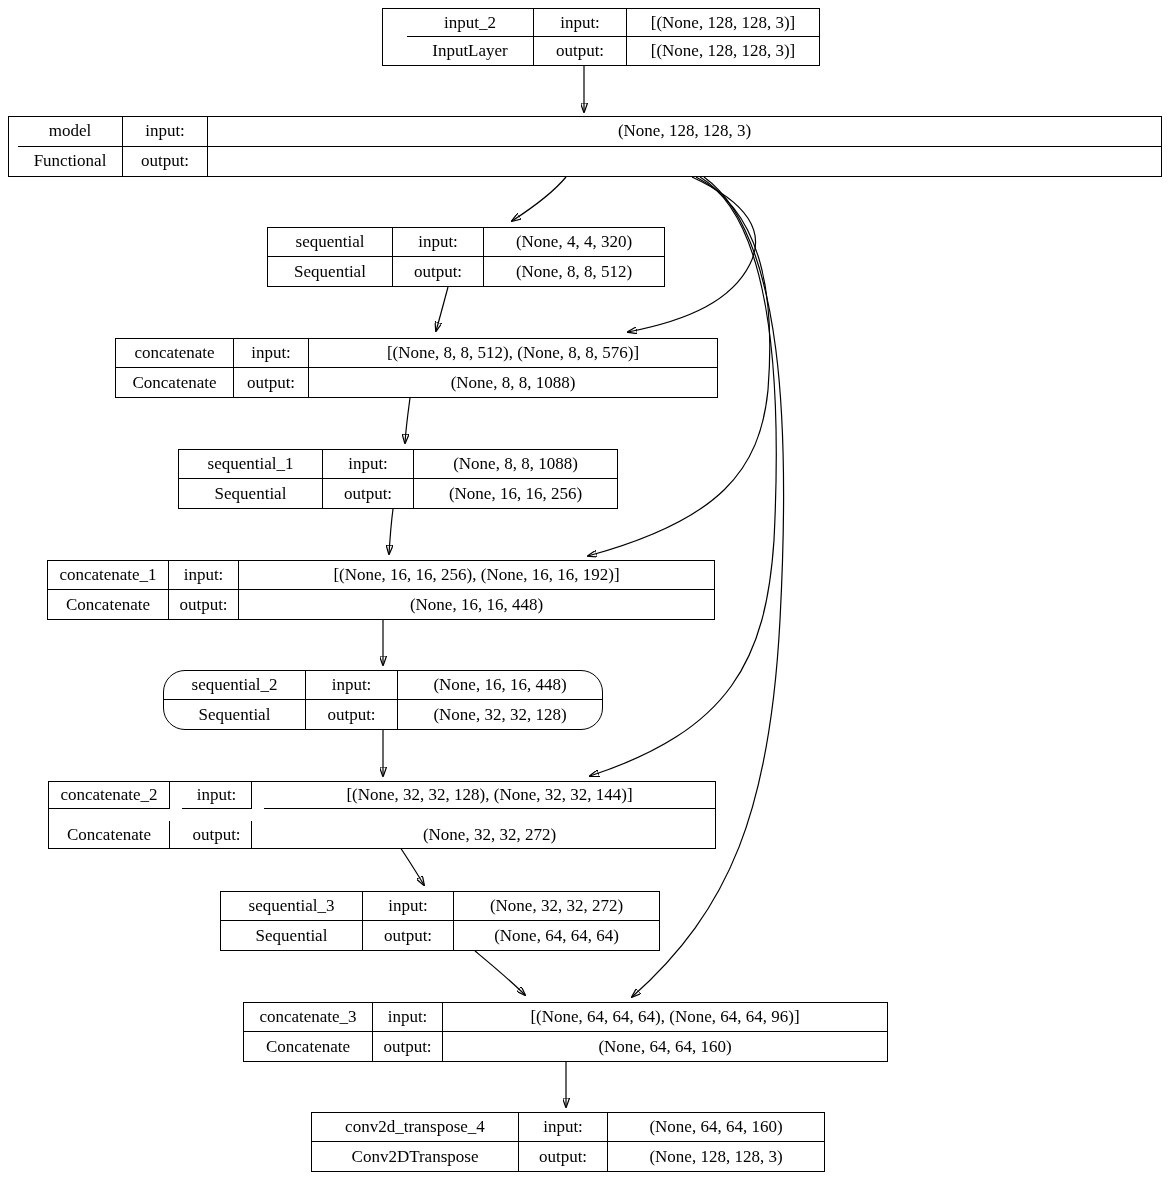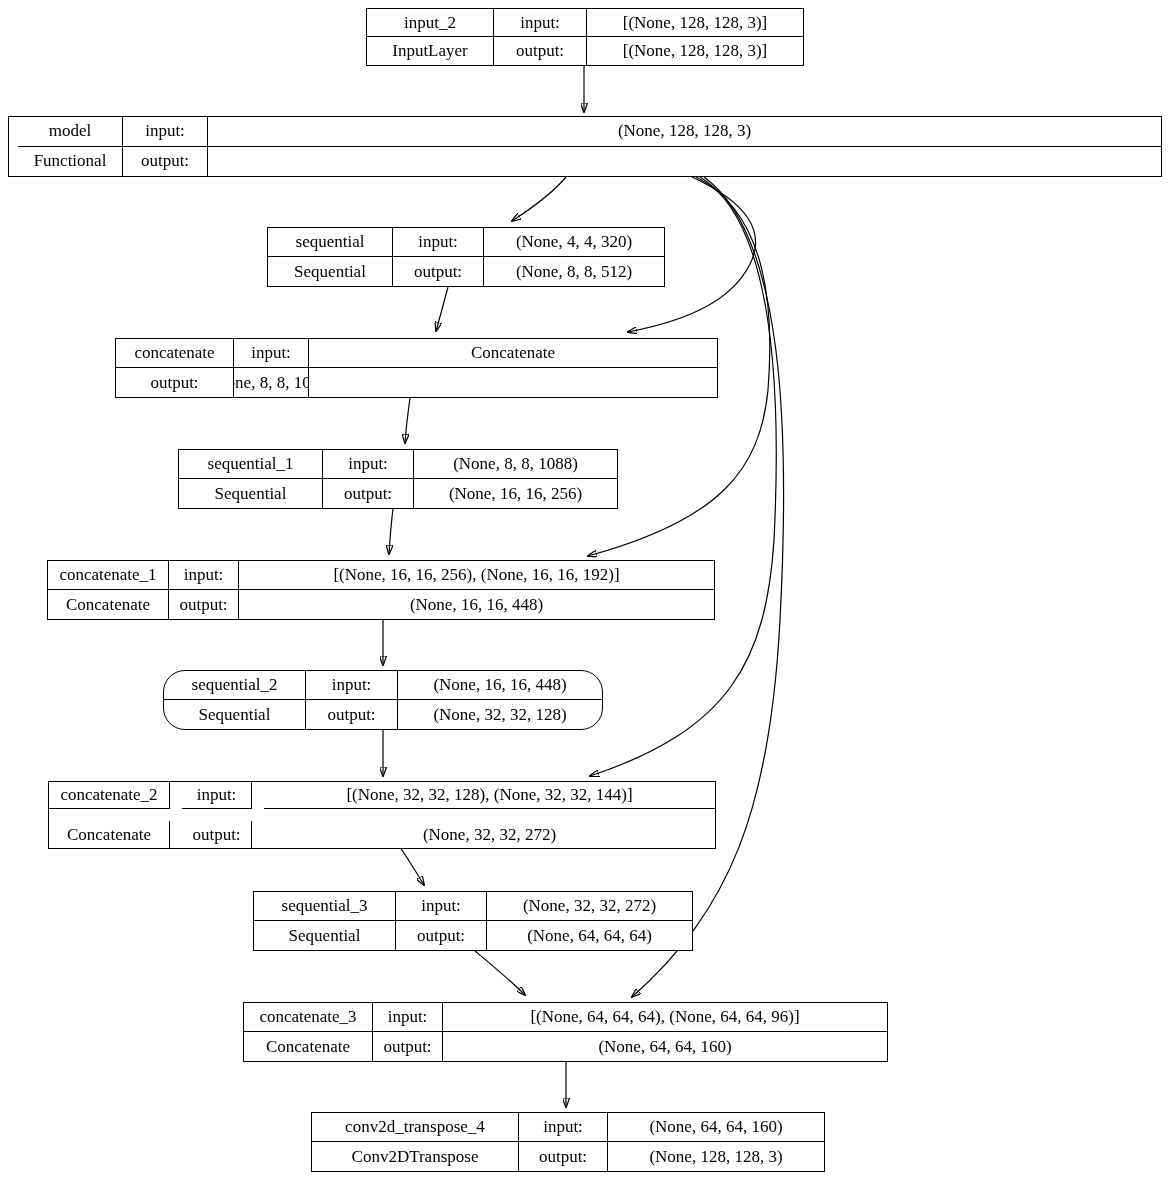--- a/index.html
+++ b/index.html
@@ -33,29 +33,29 @@
     justify-content: center;
     padding: 0 5px;
     white-space: nowrap;
     overflow: hidden;
     border-right: 1px solid #000000;
     box-sizing: border-box;
   }
   .c:nth-child(3), .c:nth-child(6) { border-right: none; }
   .c:nth-child(-n+3) { border-bottom: 1px solid #000000; }
   
-  .n0  { left: 366px; top: 8px;    width: 438px;  height: 58px; grid-template-columns: 127px 93px 1fr; }
+  .n0  { left: 382px; top: 8px;    width: 438px;  height: 58px; grid-template-columns: 127px 93px 1fr; padding-left: 24px; }
   .n1  { left: 8px;   top: 116px;  width: 1154px; height: 61px; grid-template-columns: 105px 85px 1fr; padding-left: 9px; }
   .n2  { left: 267px; top: 227px;  width: 398px;  height: 60px; grid-template-columns: 125px 91px 1fr; }
   .n3  { left: 115px; top: 338px;  width: 603px;  height: 60px; grid-template-columns: 118px 75px 1fr; }
   .n4  { left: 178px; top: 449px;  width: 440px;  height: 60px; grid-template-columns: 144px 91px 1fr; }
   .n5  { left: 47px;  top: 560px;  width: 668px;  height: 60px; grid-template-columns: 121px 70px 1fr; }
   .n6  { left: 163px; top: 670px;  width: 440px;  height: 60px; grid-template-columns: 142px 92px 1fr; border-radius: 22px; }
   .n7  { left: 48px;  top: 781px;  width: 668px;  height: 68px; grid-template-columns: 121px 70px 1fr; gap: 12px; }
-  .n8  { left: 220px; top: 891px;  width: 440px;  height: 60px; grid-template-columns: 142px 91px 1fr; margin-left: 33px; }
+  .n8  { left: 220px; top: 891px;  width: 440px;  height: 60px; grid-template-columns: 142px 91px 1fr; }
   .n9  { left: 243px; top: 1002px; width: 645px;  height: 60px; grid-template-columns: 129px 70px 1fr; }
   .n10 { left: 311px; top: 1112px; width: 514px;  height: 60px; grid-template-columns: 207px 89px 1fr; }
 </style>
 </head>
 <body>
 
 <div id="canvas">
 
   <svg id="edges" viewBox="0 0 1168 1180" xmlns="http://www.w3.org/2000/svg">
     <defs>
@@ -101,20 +101,21 @@
     <div class="c">input:</div>
     <div class="c">(None, 4, 4, 320)</div>
     <div class="c">Sequential</div>
     <div class="c">output:</div>
     <div class="c">(None, 8, 8, 512)</div>
   </div>
 
   <div class="node n3">
     <div class="c">concatenate</div>
     <div class="c">input:</div>
+    <div class="c">[(None, 8, 8, 512), (None, 8, 8, 576)]</div>
     <div class="c">Concatenate</div>
     <div class="c">output:</div>
     <div class="c">(None, 8, 8, 1088)</div>
   </div>
 
   <div class="node n4">
     <div class="c">sequential_1</div>
     <div class="c">input:</div>
     <div class="c">(None, 8, 8, 1088)</div>
     <div class="c">Sequential</div>

